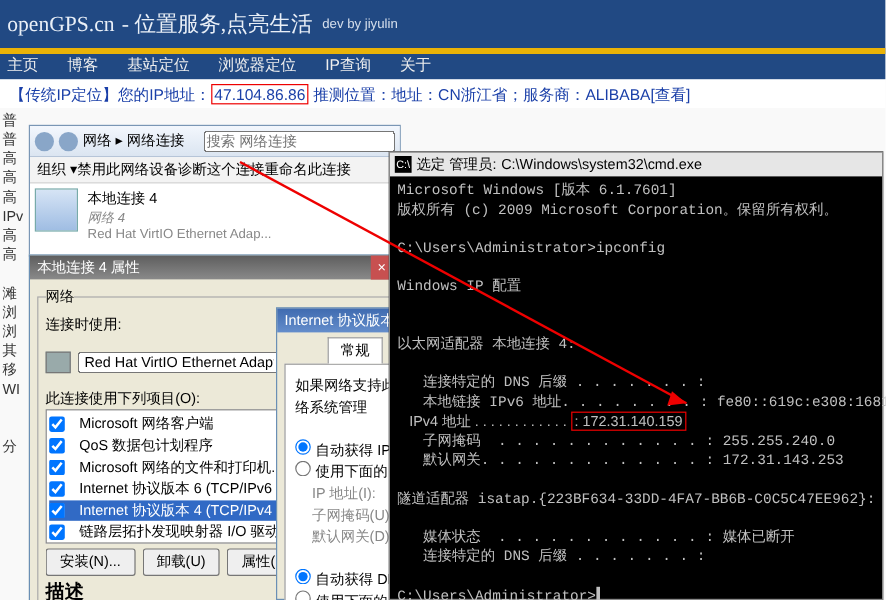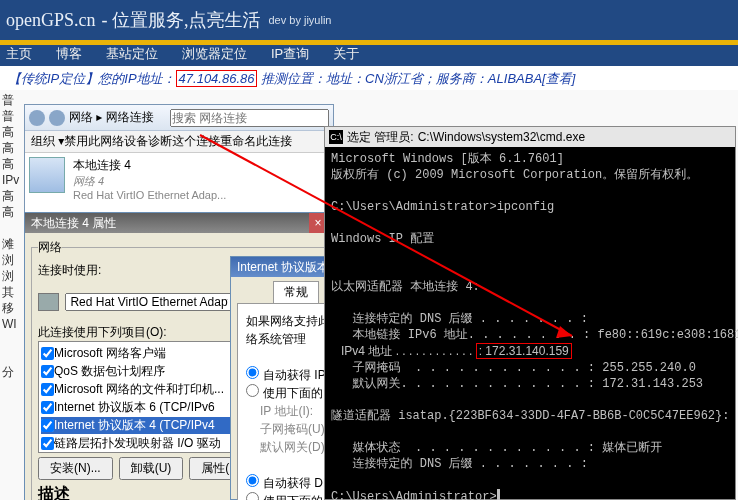--- a/index.html
+++ b/index.html
@@ -5,21 +5,21 @@
 * { margin: 0; padding: 0; box-sizing: border-box; font-family: "Microsoft YaHei", SimSun, Arial, sans-serif; }
 body { width: 738px; height: 500px; background: #fff; overflow: hidden; font-size: 12px; position: relative; }
 
 .site-header { background: #214983; color: #e9eff7; height: 40px; padding: 0 6px; display: flex; align-items: center; }
 .site-title { font-family: "Comic Sans MS", cursive; font-size: 18px; color: #e9eff7; }
 .site-sub { font-size: 18px; margin-left: 6px; font-family: SimSun; }
 .site-dev { font-size: 11px; margin-left: 8px; opacity: .9; }
 .site-nav { background: #214983; color: #eee; height: 26px; padding: 0 6px; display: flex; align-items: flex-start; gap: 24px; font-size: 13px; border-top: 5px solid #eab308; }
 .site-nav span { cursor: pointer; }
 
-.ip-line { padding: 4px 8px; color: #1a3fa8; font-size: 13px; font-family: SimSun; font-style: italic; }
+.ip-line { padding: 4px 8px; color: #1a3fa8; font-size: 13px; font-family: SimSun; }
 .ip-line .redbox { border: 1px solid #e00; padding: 0 2px; }
 
 .page-bg { position: absolute; left: 0; top: 90px; width: 738px; height: 410px; background: #f9f9f9; }
 .left-col { position: absolute; left: 2px; top: 92px; font-size: 12px; line-height: 16px; color: #333; width: 20px; word-break: break-all; }
 
 
 .win { position: absolute; border: 1px solid #6a8fb5; background: #ece9d8; }
 .win-title { background: linear-gradient(#3f6bb0,#648dcb); color: #fff; font-size: 12px; height: 20px; line-height: 20px; padding: 0 6px; display:flex; justify-content: space-between; }
 .win-close { background:#c75050; color:#fff; width:18px; text-align:center; }
 
@@ -37,21 +37,21 @@
 
 #props { left: 24px; top: 212px; width: 310px; height: 288px; }
 #props .win-title { background: linear-gradient(#5e5e5e,#8a8a8a); }
 #props .body { background:#ece9d8; padding:6px; font-family:SimSun; }
 #props fieldset { border:1px solid #aaa; padding:6px; margin-bottom:6px; }
 #props legend { font-size:12px; }
 #props .adapter { display:flex; align-items:center; gap:6px; margin:4px 0;}
 #props .adapter .ic { width:24px; height:18px; background:#9aa; border:1px solid #777; }
 #props select { width: 180px; font-size:12px;}
 #props .btn { font-size:12px; padding:1px 10px; }
-#props .chk { display:flex; align-items:center; gap:0; margin:1px 0; font-size:12px;}
+#props .chk { display:flex; align-items:center; gap:12px; margin:1px 0; font-size:12px;}
 #props .chk input { width:13px; height:13px;}
 #props .row-btns { display:flex; gap:6px; margin-top:4px;}
 #props .desc { margin-top:6px; font-size:16px; line-height:15px;font-weight:bold; }
 
 
 #tcp { left: 230px; top: 256px; width: 220px; height: 244px; background:#ece9d8; }
 #tcp .tabs { display:flex; gap:2px; padding:4px 6px 0; }
 #tcp .tab { background:#fff; border:1px solid #999; border-bottom:none; padding:2px 10px; font-size:12px;margin-left:36px;}
 #tcp .tab.inactive { background:#e3e0cf; }
 #tcp .pane { background:#fff; margin:0 6px 6px; border:1px solid #999; padding:8px; font-size:12px; line-height:18px; font-family:SimSun;}

